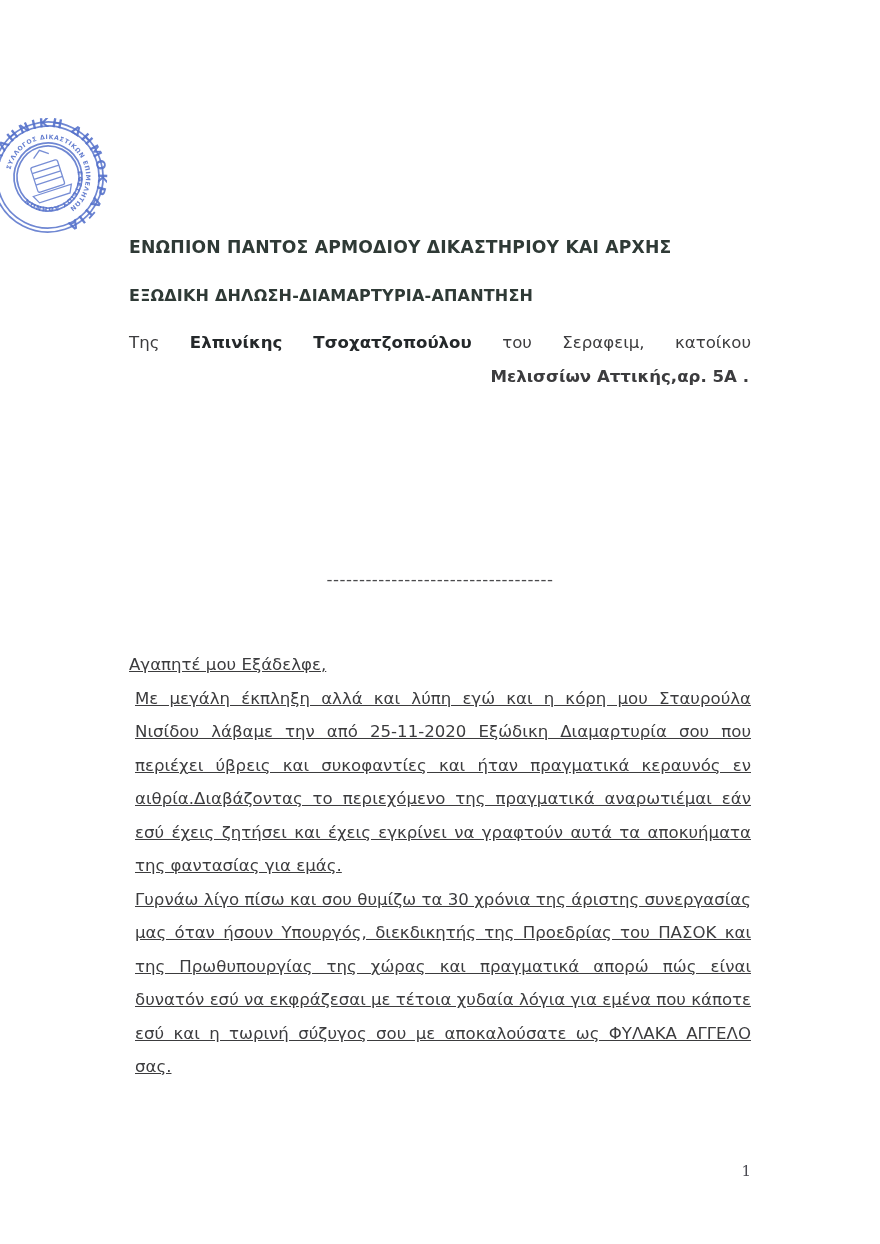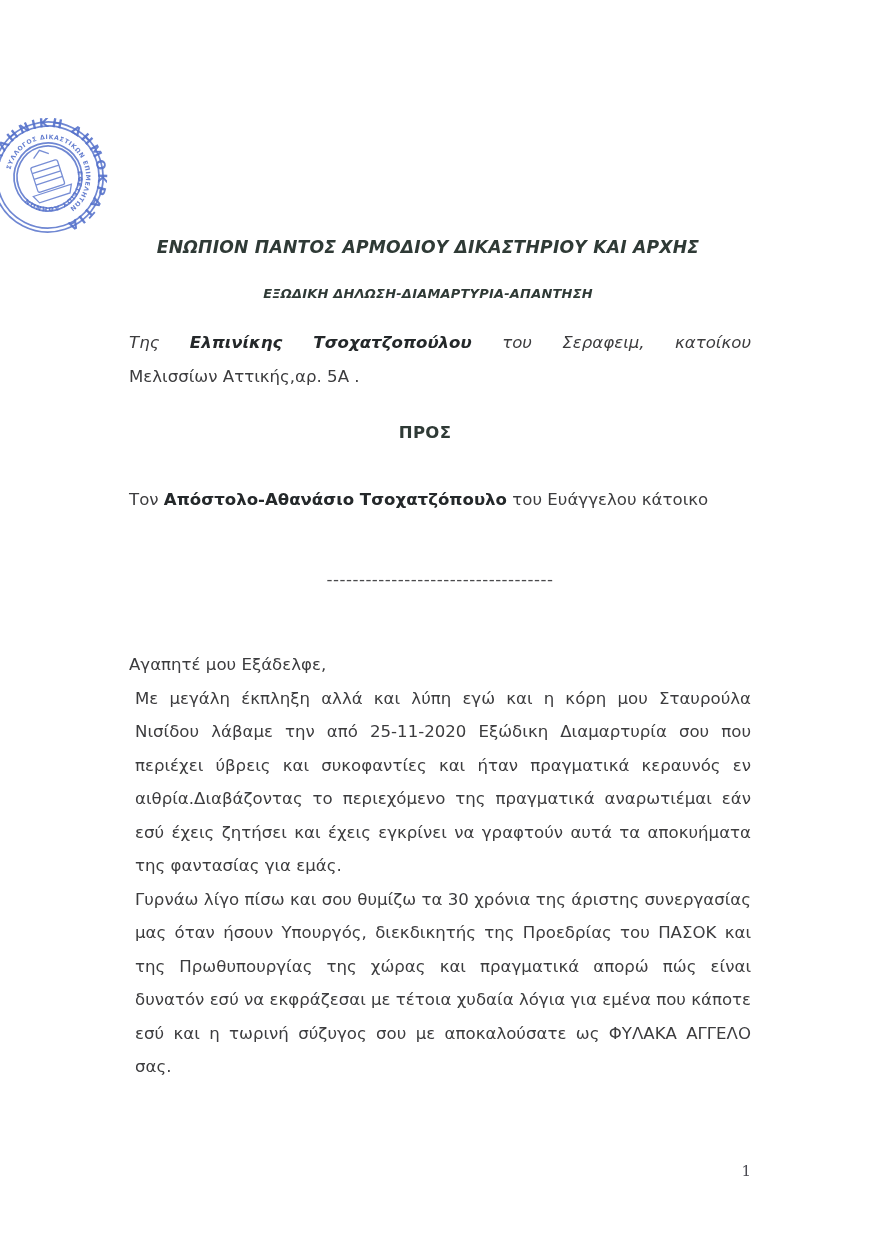--- a/index.html
+++ b/index.html
@@ -26,29 +26,28 @@
     height: 148px;
     opacity: 0.88;
     transform: rotate(-18deg);
     pointer-events: none;
   }
   .seal svg { display: block; width: 100%; height: 100%; }
 
   
   .doc-title {
     position: absolute;
-    left: 117px;
+    left: 129px;
     width: 622px;
-    text-align: center;
+    text-align: left;
     font-weight: bold;
     color: #2f3a36;
-    font-style: italic;
   }
   .title-main  { top: 237px; font-size: 17.2px; letter-spacing: 0.2px; }
-  .title-sub   { top: 286px; font-size: 13px; letter-spacing: 0.2px; }
+  .title-sub   { top: 286px; font-size: 16px; letter-spacing: 0.2px; }
 
   .pros-heading {
     position: absolute;
     left: 129px;
     width: 592px;
     top: 423px;
     text-align: center;
     font-weight: bold;
     font-size: 16.5px;
     color: #2f3a36;
@@ -62,42 +61,43 @@
     width: 622px;
     font-size: 16.6px;
     line-height: 33.5px;
     color: #3c3c3e;
   }
   .block .b { font-weight: bold; color: #24282a; }
 
   .sender-block   { top: 326px; }
   .sender-line2 {
     display: flex;
-    justify-content: flex-start;
+    justify-content: flex-end;
     align-items: baseline;
+    font-weight: bold;
   }
   .sender-line2 .right-part { padding-right: 2px; }
 
   .recipient-block { top: 483px; }
 
   .divider {
     position: absolute;
     top: 570px;
     left: 129px;
     width: 622px;
     text-align: center;
     font-size: 16.6px;
     letter-spacing: 0.5px;
     color: #4a4a4c;
     white-space: nowrap;
     overflow: hidden;
   }
 
   .body-block { top: 648px; }
-  .body-block p { margin: 0; }
+  .body-block p { margin: 0; text-decoration: underline; }
   .body-block p.just { text-align: justify; text-align-last: left; margin-left: 6px; }
 
   
   .page-number {
     position: absolute;
     top: 1162px;
     left: 0;
     width: 751px;
     text-align: right;
     font-family: "DejaVu Serif", "Liberation Serif", serif;
@@ -141,41 +141,35 @@
         <path d="M 46,88 L 86,88 L 82,96 L 50,96 Z"></path>
         <path d="M 58,52 L 66,46 L 74,52"></path>
       </g>
     </svg>
   </div>
 
   <div class="doc-title title-main">ΕΝΩΠΙΟΝ ΠΑΝΤΟΣ ΑΡΜΟΔΙΟΥ ΔΙΚΑΣΤΗΡΙΟΥ ΚΑΙ ΑΡΧΗΣ</div>
   <div class="doc-title title-sub">ΕΞΩΔΙΚΗ ΔΗΛΩΣΗ-ΔΙΑΜΑΡΤΥΡΙΑ-ΑΠΑΝΤΗΣΗ</div>
 
   <div class="block sender-block">
-    <div class="sender-line1 justify" style="text-align:justify;text-align-last:justify;font-style:italic;">
+    <div class="sender-line1 justify" style="text-align:justify;text-align-last:justify;">
       <span>Της</span>
       <span class="b">Ελπινίκης Τσοχατζοπούλου</span>
       <span>του</span>
       <span>Σεραφειμ,</span>
       <span>κατοίκου</span>
     </div>
     <div class="sender-line2">
       <span>Μελισσίων Αττικής,</span>
       <span class="right-part">αρ. 5Α .</span>
     </div>
   </div>
 
-  <div class="pros-heading">ΠΡΟΣ</div>
 
   <div class="block recipient-block">
-    <div>
-      <span>Τον</span>
-      <span class="b">Απόστολο-Αθανάσιο Τσοχατζόπουλο</span>
-      <span>του Ευάγγελου κάτοικο</span>
-    </div>
   </div>
 
   <div class="divider">-----------------------------------</div>
 
   <div class="block body-block">
     <p>Αγαπητέ μου Εξάδελφε,</p>
     <p class="just">Με μεγάλη έκπληξη αλλά και λύπη εγώ και η κόρη μου Σταυρούλα Νισίδου λάβαμε την από 25-11-2020 Εξώδικη Διαμαρτυρία σου που περιέχει ύβρεις και συκοφαντίες και ήταν πραγματικά κεραυνός εν αιθρία.Διαβάζοντας το περιεχόμενο της πραγματικά αναρωτιέμαι εάν εσύ έχεις ζητήσει και έχεις εγκρίνει να γραφτούν αυτά τα αποκυήματα της φαντασίας για εμάς.</p>
     <p class="just">Γυρνάω λίγο πίσω και σου θυμίζω τα 30 χρόνια της άριστης συνεργασίας μας όταν ήσουν Υπουργός, διεκδικητής της Προεδρίας του ΠΑΣΟΚ και της Πρωθυπουργίας της χώρας και πραγματικά απορώ πώς είναι δυνατόν εσύ να εκφράζεσαι με τέτοια χυδαία λόγια για εμένα που κάποτε εσύ και η τωρινή σύζυγος σου με αποκαλούσατε ως ΦΥΛΑΚΑ ΑΓΓΕΛΟ σας.</p>
   </div>
 

